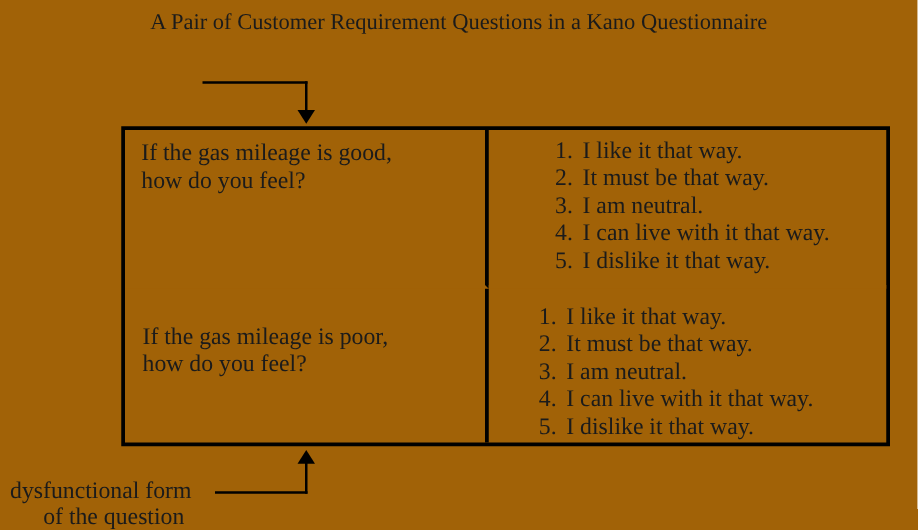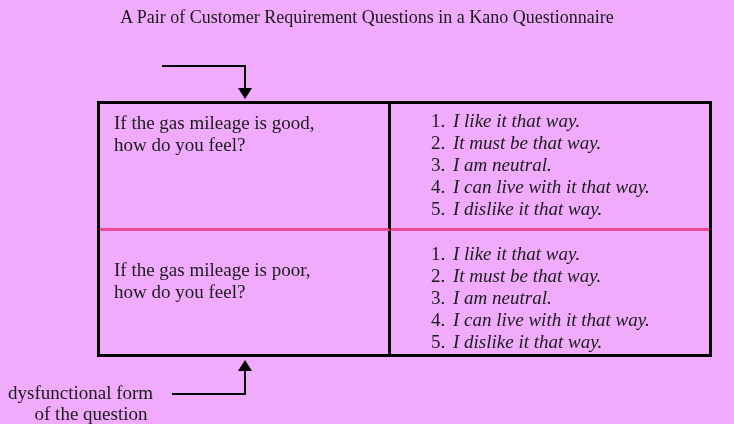--- a/index.html
+++ b/index.html
@@ -1,20 +1,20 @@
 <!DOCTYPE html>
 <html><head>
 <meta charset="utf-8">
 <style>
   html, body { margin: 0; padding: 0; background: #ffffff; }
   .page {
     position: relative;
     width: 734px;
     height: 424px;
-    background: #f0abfc;
+    background: #a16207;
     font-family: "Liberation Serif", "DejaVu Serif", serif;
     color: #1b1b1b;
     overflow: hidden;
   }
   .fig-title {
     position: absolute;
     top: 5px;
     left: 0;
     width: 734px;
     text-align: center;
@@ -56,27 +56,27 @@
     grid-template-columns: 291px 1fr;
     grid-template-rows: 127px 1fr;
   }
   .cell {
     box-sizing: border-box;
     font-size: 19px;
     line-height: 22px;
     overflow: hidden;
   }
   .cell.qcell { border-right: 3px solid #000000; padding: 8px 8px 0 14px; }
-  .cell.r1 { border-bottom: 3px solid #ec4899; }
+  .cell.r1 { border-bottom: 3px solid #a16207; padding-left: 13px; }
   .cell.r2.qcell { padding-top: 28px; }
   .opts { padding: 6px 0 0 40px; }
   .cell.r2 .opts { padding-top: 12px; }
   .opt { display: flex; }
   .opt .num { width: 22px; flex: 0 0 22px; }
-  .opt .txt { flex: 1; font-style: italic; }
+  .opt .txt { flex: 1; }
 </style>
 </head>
 <body>
 
 <div class="page">
 
   <div class="fig-title">A Pair of Customer Requirement Questions in a Kano Questionnaire</div>
 
   <div class="corner-label label-functional">
   </div>

